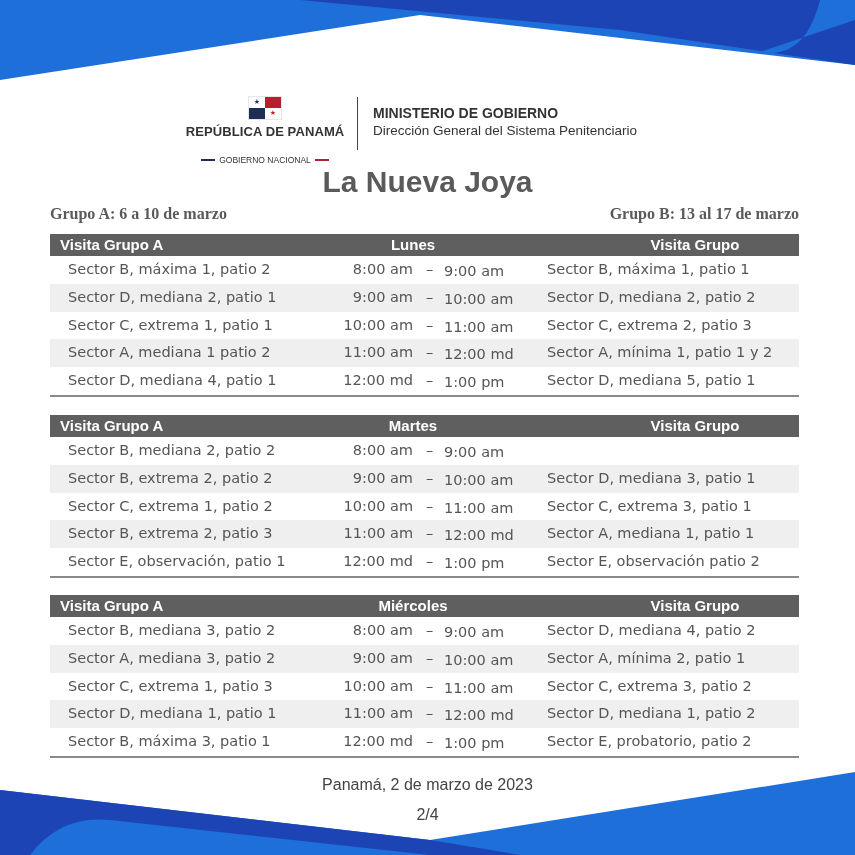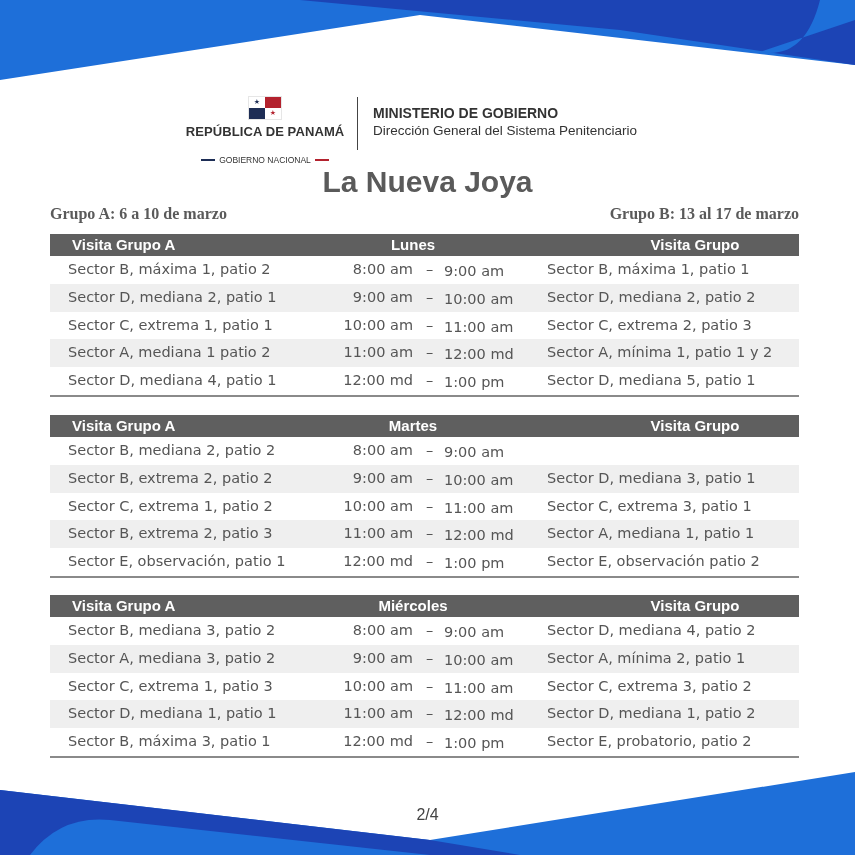--- a/index.html
+++ b/index.html
@@ -24,21 +24,21 @@
   .ministry .m2 { font-family:"Liberation Sans", sans-serif; font-size:13.5px; color:#333; margin-top:2px; }
 
   .title { position:absolute; left:0; width:855px; top:165px; text-align:center;
            font-family:"Liberation Sans", sans-serif; font-weight:bold; font-size:30px; color:#5a5a5a; }
   .grp { position:absolute; top:205px; font-family:Liberation Serif, serif; font-weight:bold; font-size:16px; color:#5a5a5a; }
   .grp-a { left:50px; } .grp-b { right:56px; }
 
   .table { position:absolute; left:50px; width:749px; }
   .thead { height:22px; background:#5f5f5f; color:#fff; font-family:"Liberation Sans", sans-serif; font-weight:bold; font-size:15px; position:relative; }
   .thead span { position:absolute; top:2px; }
-  .thead .h1 { left:10px;margin-left:12px; } .thead .h2 { left:363px; transform:translateX(-50%); } .thead .h3 { left:610px; transform:translateX(-50%);margin-left:40px; }
+  .thead .h1 { left:10px; } .thead .h2 { left:363px; transform:translateX(-50%); } .thead .h3 { left:610px; transform:translateX(-50%);margin-left:40px; }
   .row { height:27.8px; position:relative; font-size:14.5px; color:#555; }
   .row.alt { background:#efefef; }
   .row span { position:absolute; top:5px; white-space:nowrap; }
   .row .a { left:18px;text-align:center; }
   .row .t1 { right:386px; }
   .row .dash { left:376px; }
   .row .t2 { left:394px; top:7px; }
   .row .b { left:497px; }
   .tfoot { height:2px; background:#8a8a8a; }
 
@@ -212,14 +212,15 @@
     <div class="row">
         <span class="a">Sector B, máxima 3, patio 1</span>
         <span class="t1">12:00 md</span>
         <span class="dash">–</span>
         <span class="t2">1:00 pm</span>
         <span class="b">Sector E, probatorio, patio 2</span>
       </div>
     <div class="tfoot"></div>
   </div>
 
+  <div class="footer-date">Panamá, 2 de marzo de 2023</div>
   <div class="footer-page">2/4</div>
 </div>
 
 </body></html>

